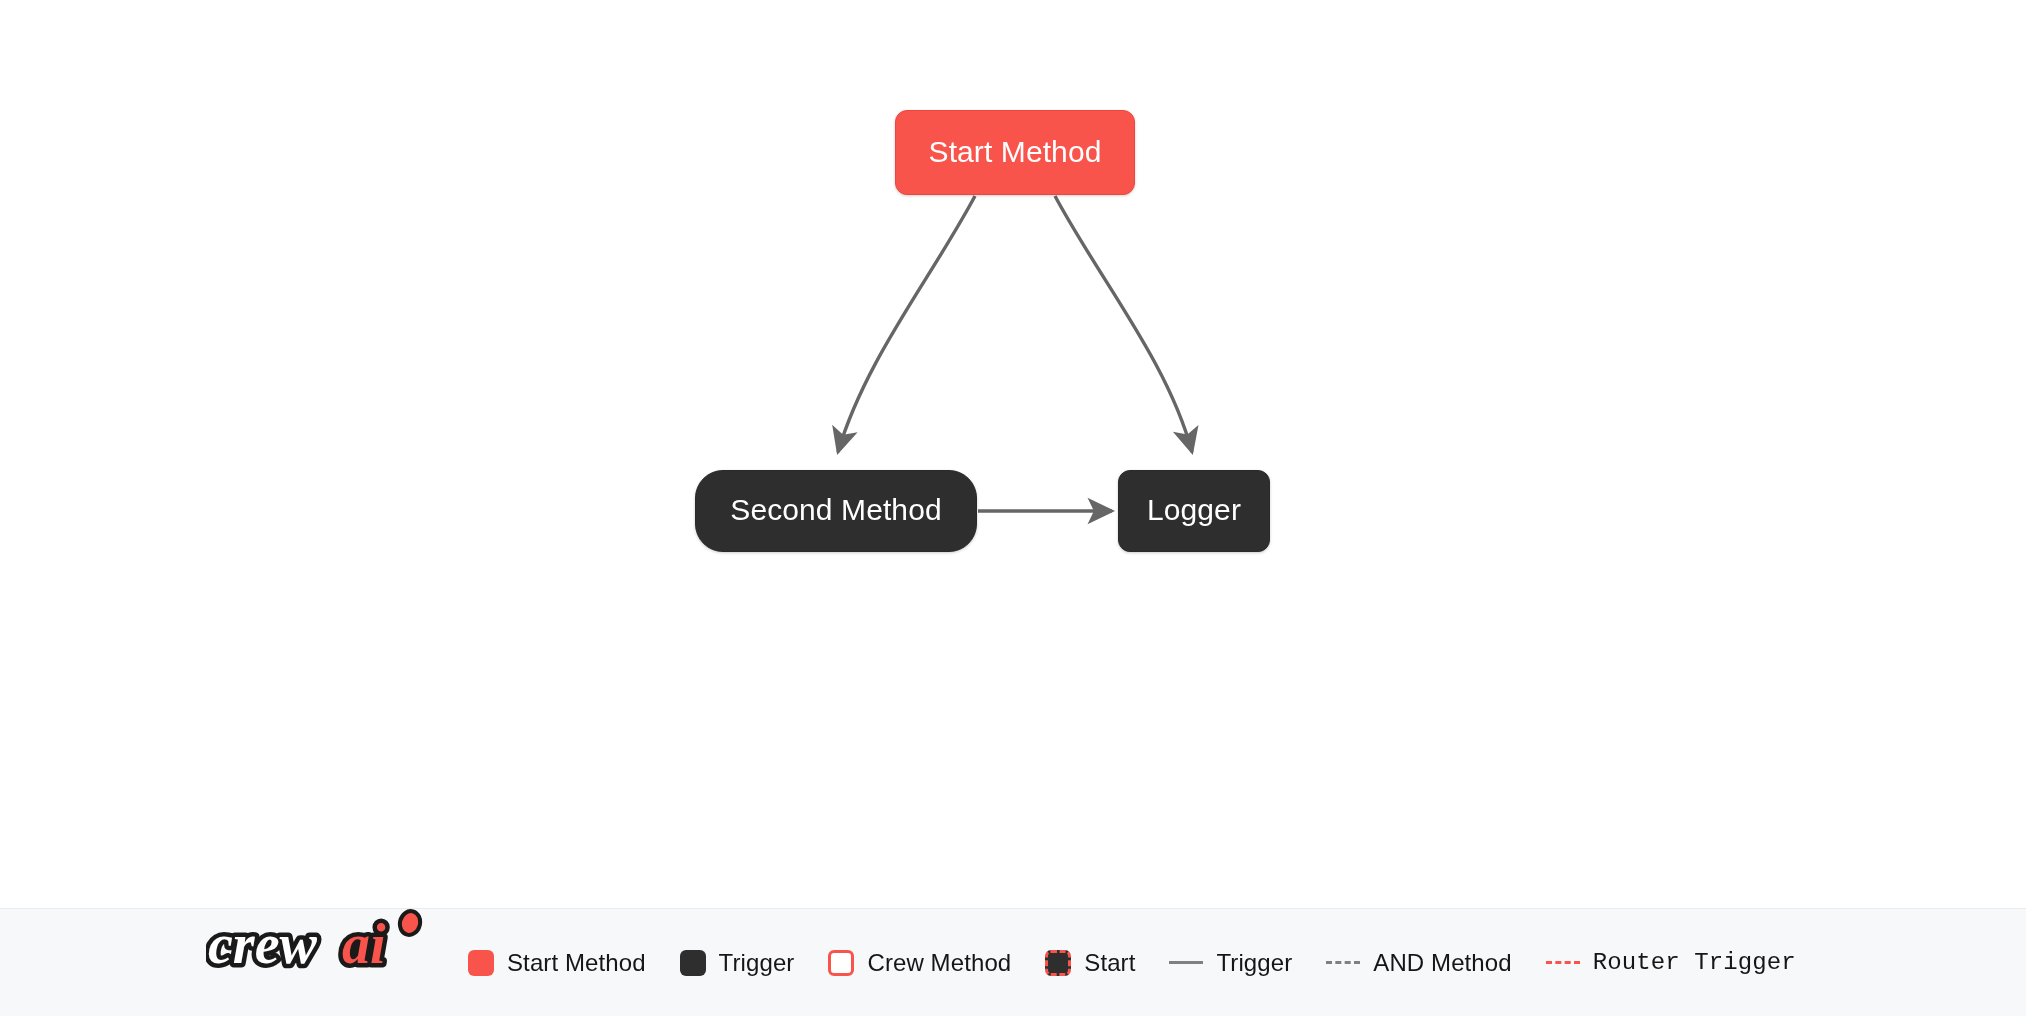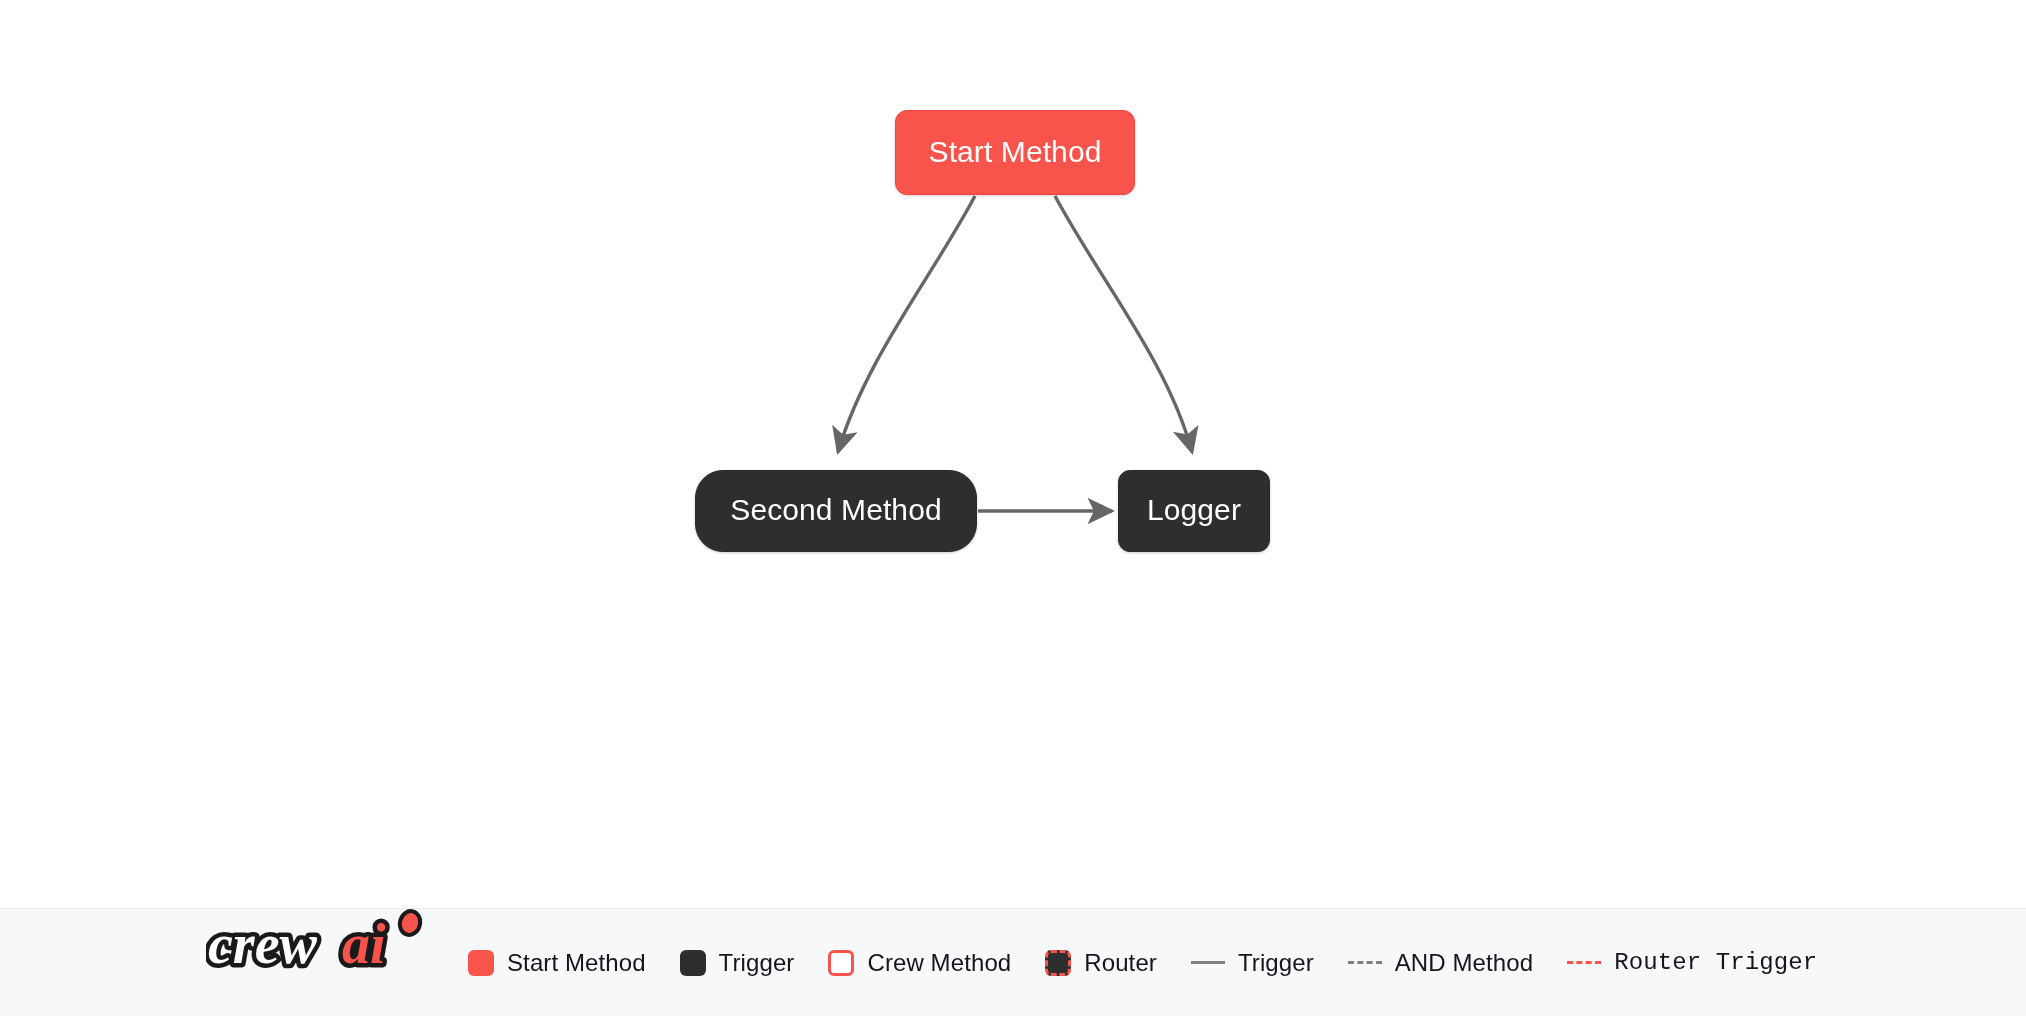--- a/index.html
+++ b/index.html
@@ -205,21 +205,21 @@
         <span class="legend-label">Trigger</span>
       </div>
 
       <div class="legend-item">
         <span class="swatch swatch-crew"></span>
         <span class="legend-label">Crew Method</span>
       </div>
 
       <div class="legend-item">
         <span class="swatch swatch-router"></span>
-        <span class="legend-label">Router</span>
+        <span class="legend-label">Start</span>
       </div>
 
       <div class="legend-item">
         <span class="line-sample line-solid"></span>
         <span class="legend-label">Trigger</span>
       </div>
 
       <div class="legend-item">
         <span class="line-sample line-dashed"></span>
         <span class="legend-label">AND Method</span>

